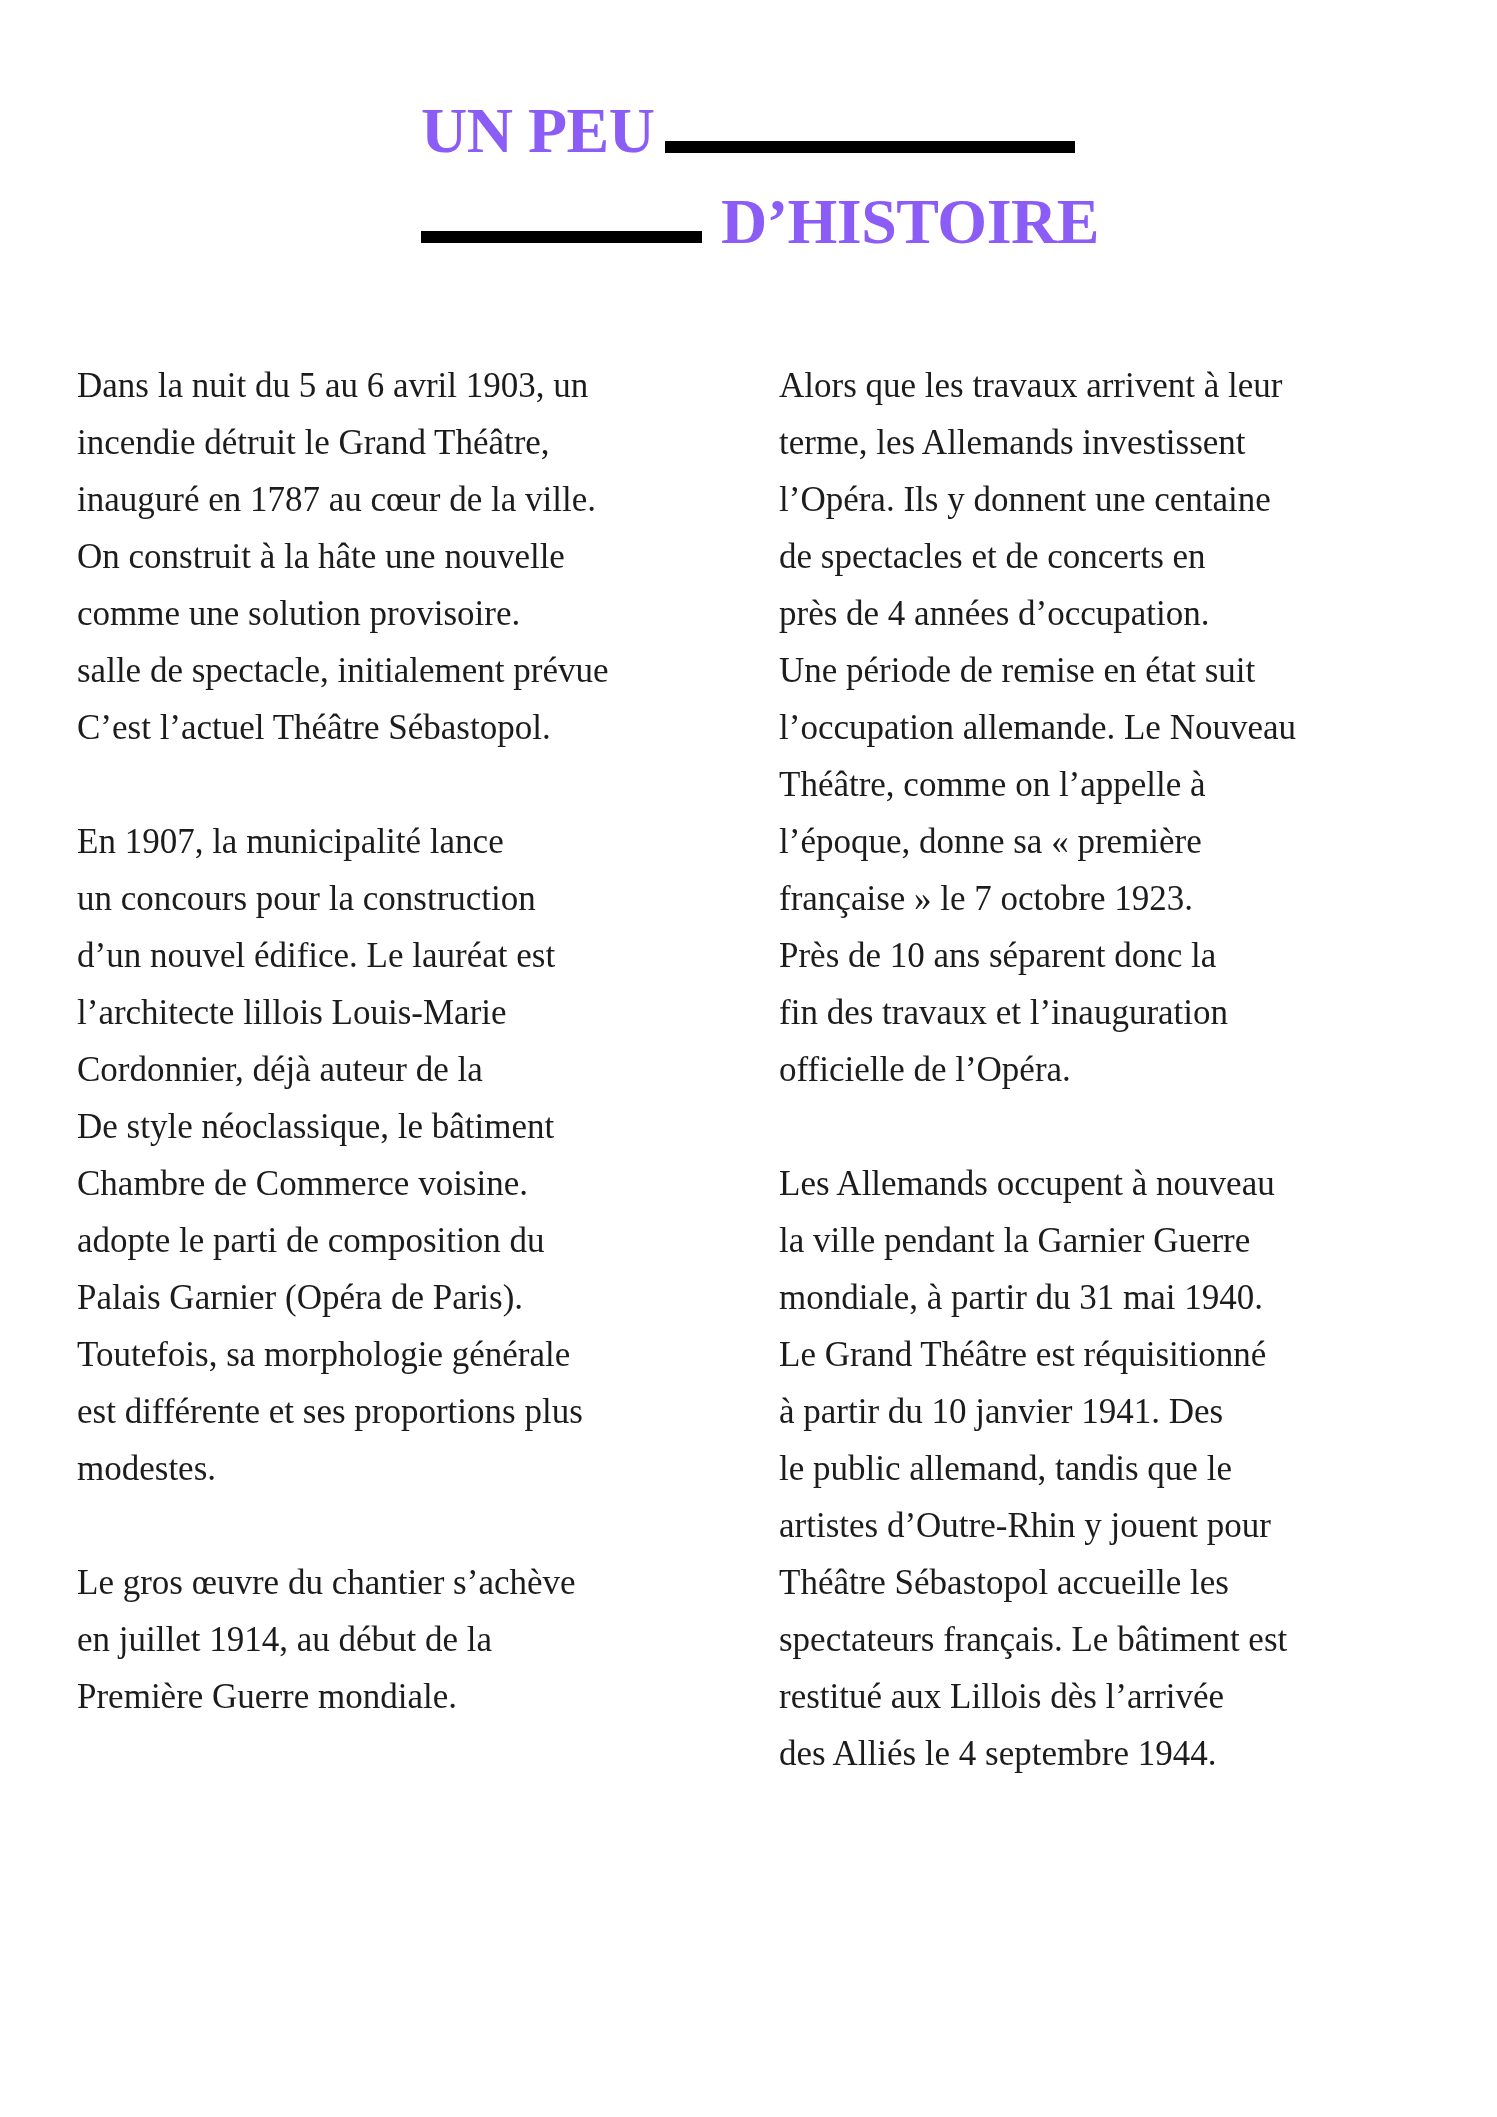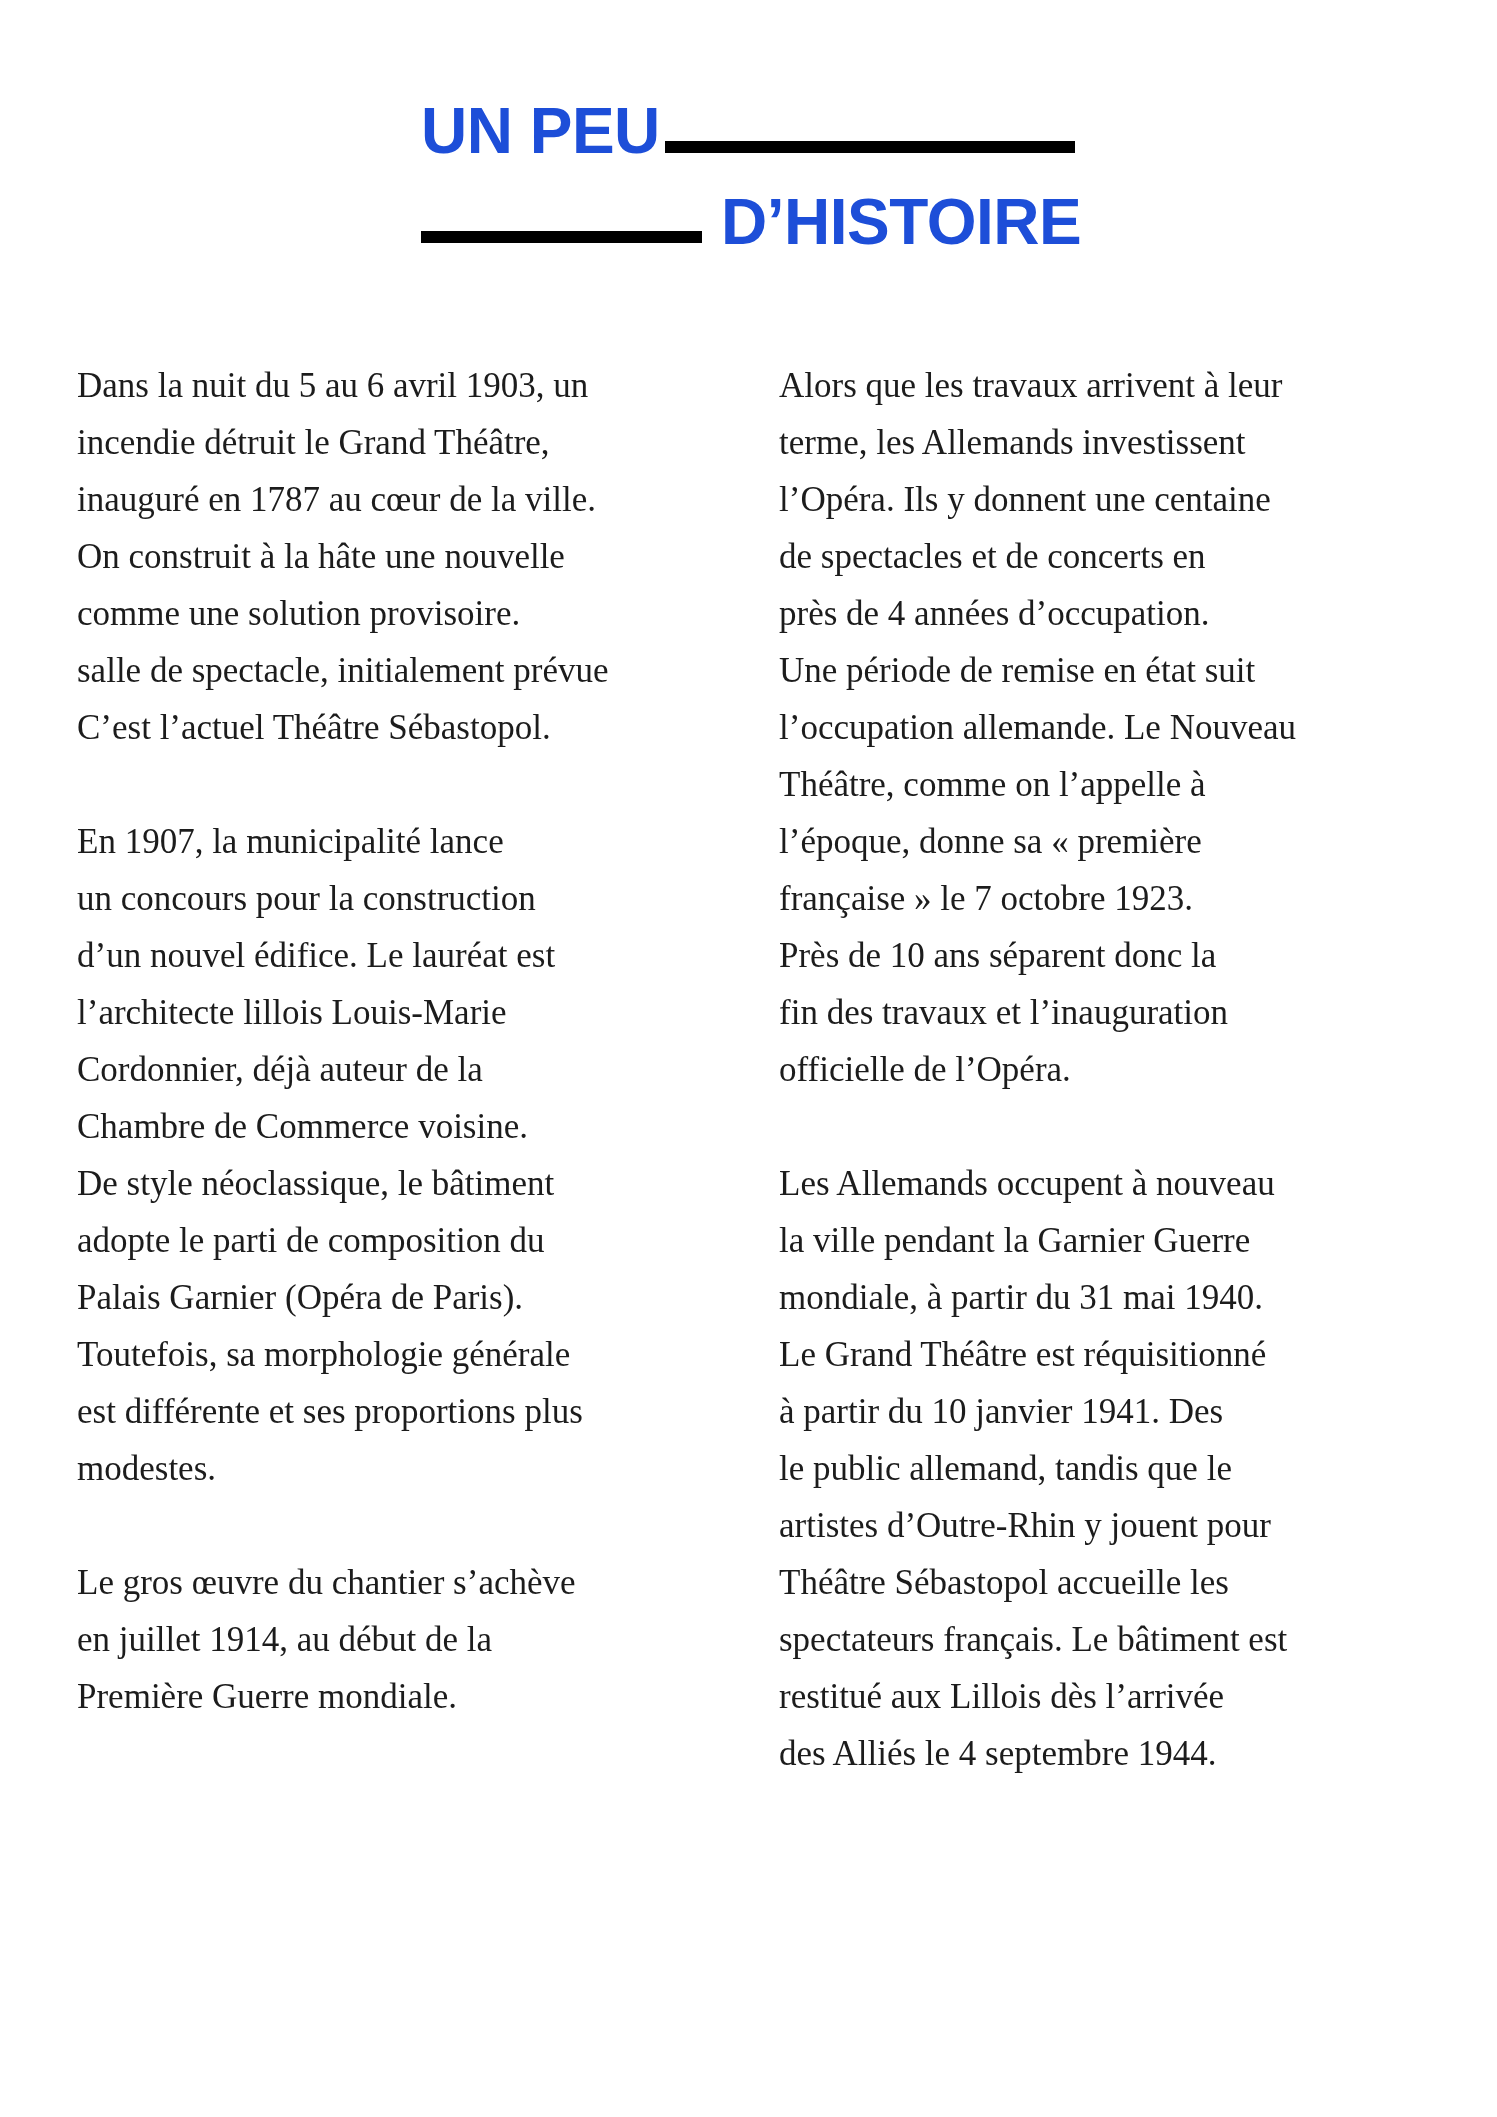--- a/index.html
+++ b/index.html
@@ -1,23 +1,23 @@
 <!DOCTYPE html>
 <html><head>
 <meta charset="utf-8">
 <style>
   html, body { margin: 0; padding: 0; background: #ffffff; }
   body { width: 1497px; height: 2117px; position: relative; overflow: hidden; }
   .title-text {
     position: absolute;
-    font-family: Liberation Sans, sans-serif;
+    font-family: Liberation Serif, serif;
     font-weight: bold;
     font-size: 64px;
     line-height: 1;
-    color: #1d4ed8;
+    color: #8b5cf6;
     letter-spacing: -0.5px;
     white-space: nowrap;
   }
   .rule { position: absolute; background: #000000; height: 12px; }
   .col {
     position: absolute;
     top: 357px;
     font-family: Liberation Serif, serif;
     font-size: 35px;
     line-height: 57px;
@@ -47,22 +47,22 @@
     <span class="line">comme une solution provisoire.</span>
     <span class="line">salle de spectacle, initialement prévue</span>
     <span class="line">C’est l’actuel Théâtre Sébastopol.</span>
   </div>
   <div class="para">
     <span class="line">En 1907, la municipalité lance</span>
     <span class="line">un concours pour la construction</span>
     <span class="line">d’un nouvel édifice. Le lauréat est</span>
     <span class="line">l’architecte lillois Louis-Marie</span>
     <span class="line">Cordonnier, déjà auteur de la</span>
+    <span class="line">De style néoclassique, le bâtiment</span>
     <span class="line">Chambre de Commerce voisine.</span>
-    <span class="line">De style néoclassique, le bâtiment</span>
     <span class="line">adopte le parti de composition du</span>
     <span class="line">Palais Garnier (Opéra de Paris).</span>
     <span class="line">Toutefois, sa morphologie générale</span>
     <span class="line">est différente et ses proportions plus</span>
     <span class="line">modestes.</span>
   </div>
   <div class="para">
     <span class="line">Le gros œuvre du chantier s’achève</span>
     <span class="line">en juillet 1914, au début de la</span>
     <span class="line">Première Guerre mondiale.</span>

